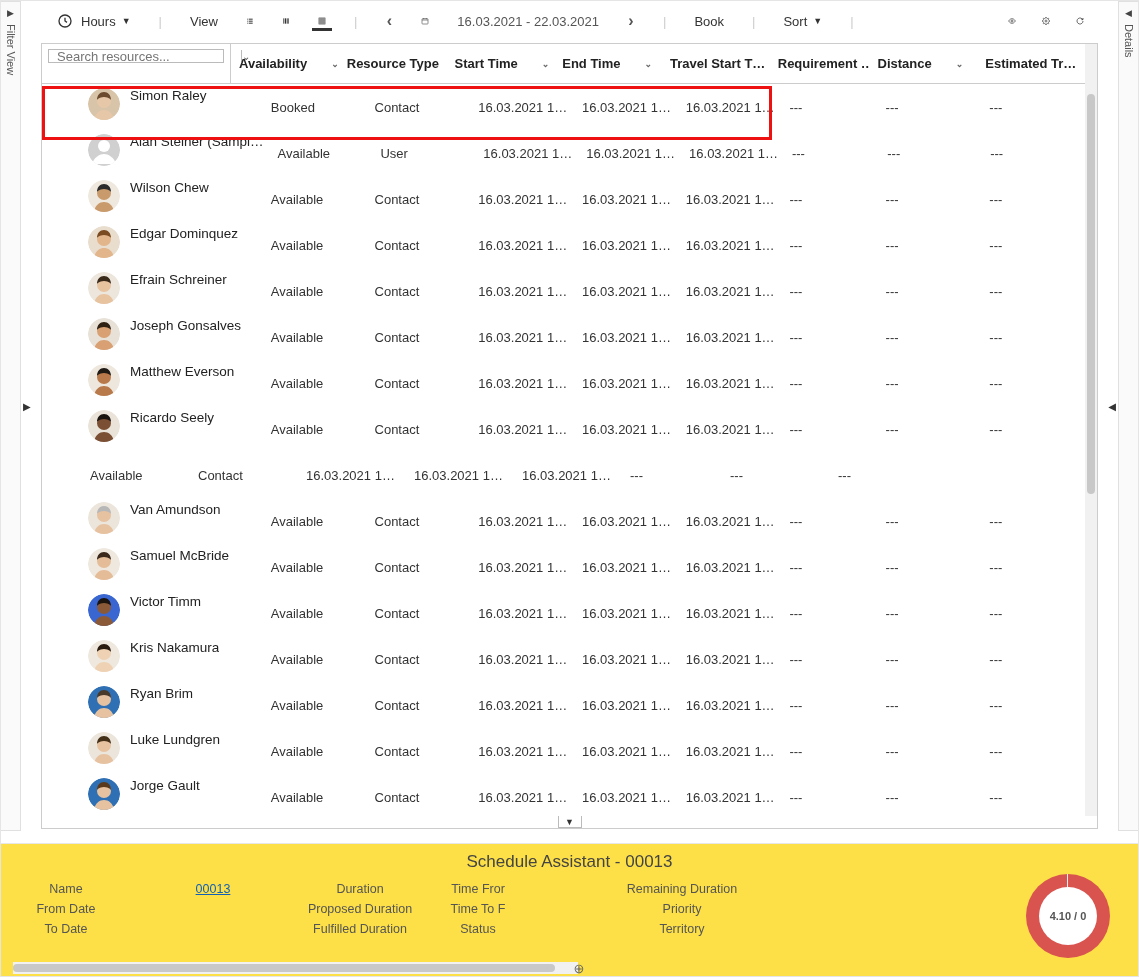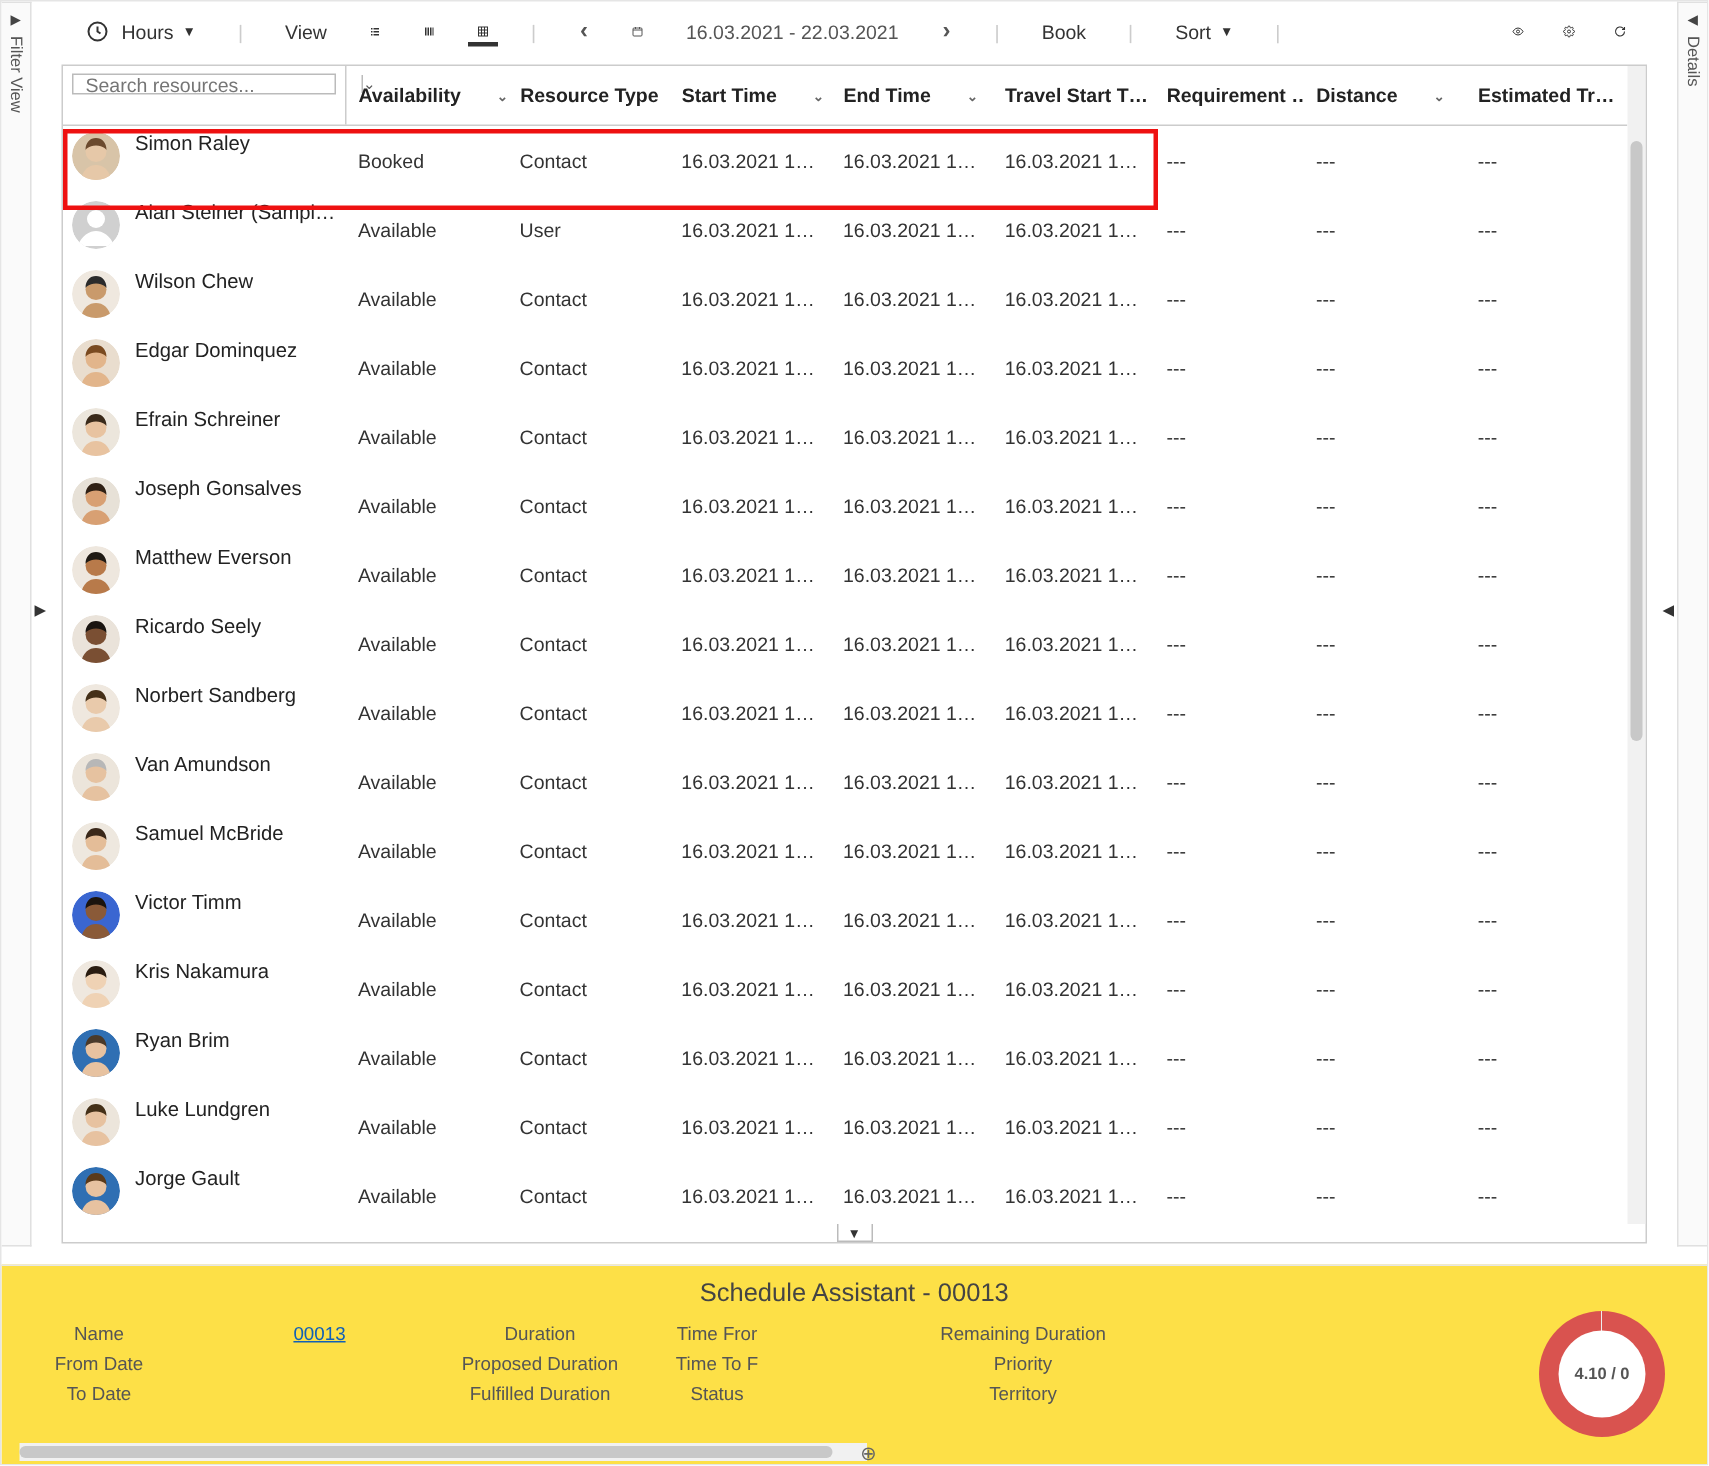--- a/index.html
+++ b/index.html
@@ -31,21 +31,21 @@
   .expand-down { position:absolute; left:50%; bottom:0; transform:translateX(-50%); width:24px; height:12px; background:#fff; border:1px solid #bbb; border-top:none; display:flex; align-items:center; justify-content:center; font-size:9px; color:#333; }
 
   .header-row { display:flex; height:40px; border-bottom:1px solid #ccc; align-items:stretch; font-size:13px; color:#222; background:#fff; }
   .search-cell { width:189px; padding:5px 6px; border-right:1px solid #ccc; }
   .search-box { width:100%; height:14px; border:1px solid #bbb; display:flex; align-items:center; }
   .search-box input { flex:1; border:none; outline:none; padding:0 8px; font-size:13px; color:#888; background:transparent; }
   .search-box .dd { width:22px; height:100%; border-left:1px solid #bbb; display:flex; align-items:center; justify-content:center; font-size:10px; color:#555;}
   .hcell { display:flex; align-items:center; padding:0 8px; gap:24px; font-weight:600; white-space:nowrap; overflow:hidden; }
   .hcell .sort { font-size:9px; color:#666; }
 
-  .row { display:flex; height:46px; align-items:flex-start; border-bottom:0px solid transparent; }
+  .row { display:flex; height:46px; align-items:flex-start; border-bottom:0px solid transparent;margin-left:40px; }
   .namecell { width:189px; display:flex; align-items:flex-start; gap:10px; padding:4px 6px 0 6px; }
   .avatar { width:32px; height:32px; border-radius:50%; flex:0 0 32px; display:flex; align-items:center; justify-content:center; overflow:hidden; }
   .avatar svg { width:32px; height:32px; }
   .rname { font-size:13.5px; color:#222; padding-top:0px; white-space:nowrap; overflow:hidden; text-overflow:ellipsis; }
   .cell { padding:0 8px; font-size:13px; color:#333; white-space:nowrap; overflow:hidden; text-overflow:ellipsis; display:flex; align-items:center; height:100%; }
   .row .cell, .row .namecell { align-self:stretch; }
 
   .w-avail { width:108px; }
   .w-type  { width:108px; }
   .w-start { width:108px; }
@@ -374,31 +374,20 @@
             <div class="cell w-avail">Available</div>
             <div class="cell w-type">Contact</div>
             <div class="cell w-start">16.03.2021 1…</div>
             <div class="cell w-end">16.03.2021 1…</div>
             <div class="cell w-travel">16.03.2021 1…</div>
             <div class="cell w-req">---</div>
             <div class="cell w-dist">---</div>
             <div class="cell w-est">---</div>
           </div>
           <div class="row">
-            <div class="namecell">
-              <div class="avatar">
-                <svg viewBox="0 0 32 32">
-                  <circle cx="16" cy="16" r="16" fill="#efe8df"></circle>
-                  <path d="M6 32c1-7 5.5-10 10-10s9 3 10 10z" fill="#e9caab"></path>
-                  <circle cx="16" cy="13" r="7" fill="#e9caab"></circle>
-                  <path d="M9 12c0-5 3-8 7-8s7 3 7 8c0 0-2-3-7-3s-7 3-7 3z" fill="#453018"></path>
-                </svg>
-              </div>
-              <div class="rname">Norbert Sandberg</div>
-            </div>
             <div class="cell w-avail">Available</div>
             <div class="cell w-type">Contact</div>
             <div class="cell w-start">16.03.2021 1…</div>
             <div class="cell w-end">16.03.2021 1…</div>
             <div class="cell w-travel">16.03.2021 1…</div>
             <div class="cell w-req">---</div>
             <div class="cell w-dist">---</div>
             <div class="cell w-est">---</div>
           </div>
           <div class="row">

